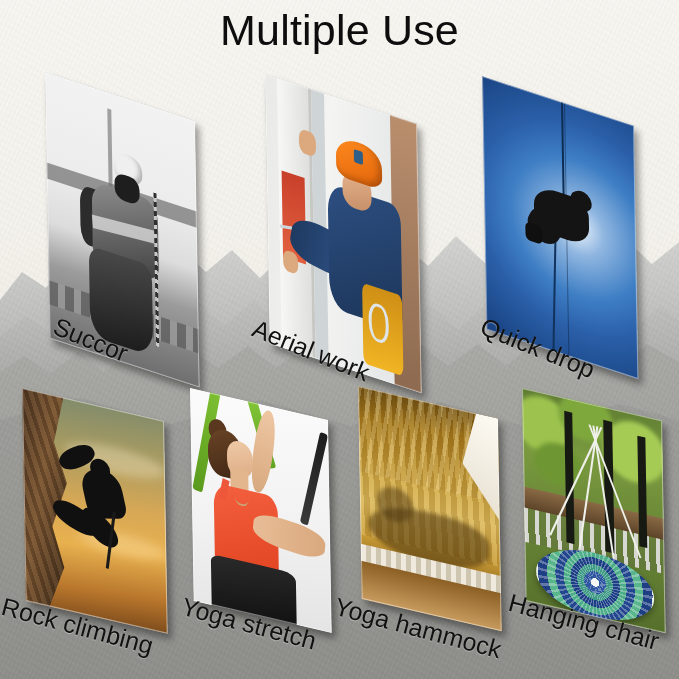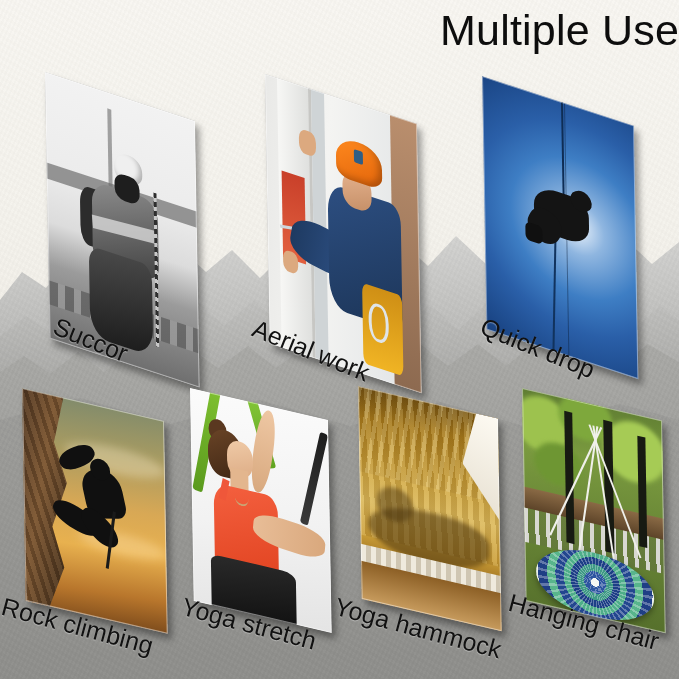--- a/index.html
+++ b/index.html
@@ -17,21 +17,21 @@
   .bg-bottom{position:absolute;left:0;top:330px;width:679px;height:349px;
     background:linear-gradient(180deg,#a9a9a8 0%,#9b9b99 30%,#939390 65%,#8d8d8a 100%);}
   .rock-layer{position:absolute;left:0;top:0;width:679px;height:679px;}
   .rock-layer svg{display:block;}
   .grain{position:absolute;inset:0;pointer-events:none;opacity:.30;
     background:
       repeating-linear-gradient(114deg,rgba(255,255,255,.05) 0 2px,rgba(0,0,0,.045) 2px 4px),
       repeating-linear-gradient(29deg,rgba(255,255,255,.035) 0 3px,rgba(0,0,0,.03) 3px 6px);}
 
   
-  .title{position:absolute;left:0;top:6px;width:679px;text-align:right;
+  .title{position:absolute;left:0;top:6px;width:679px;text-align:center;
     font-size:43px;font-weight:400;color:#0d0d0d;letter-spacing:.2px;
     font-family:"Liberation Sans","DejaVu Sans",sans-serif;}
 
   
   .panel{position:absolute;overflow:hidden;
     box-shadow:4px 5px 7px rgba(0,0,0,.38);
     background:#cfcfcf;}
   .panel .inner{position:absolute;inset:0;}
   .panel .edge{position:absolute;inset:0;box-shadow:inset 0 0 0 1px rgba(255,255,255,.45);}
 

